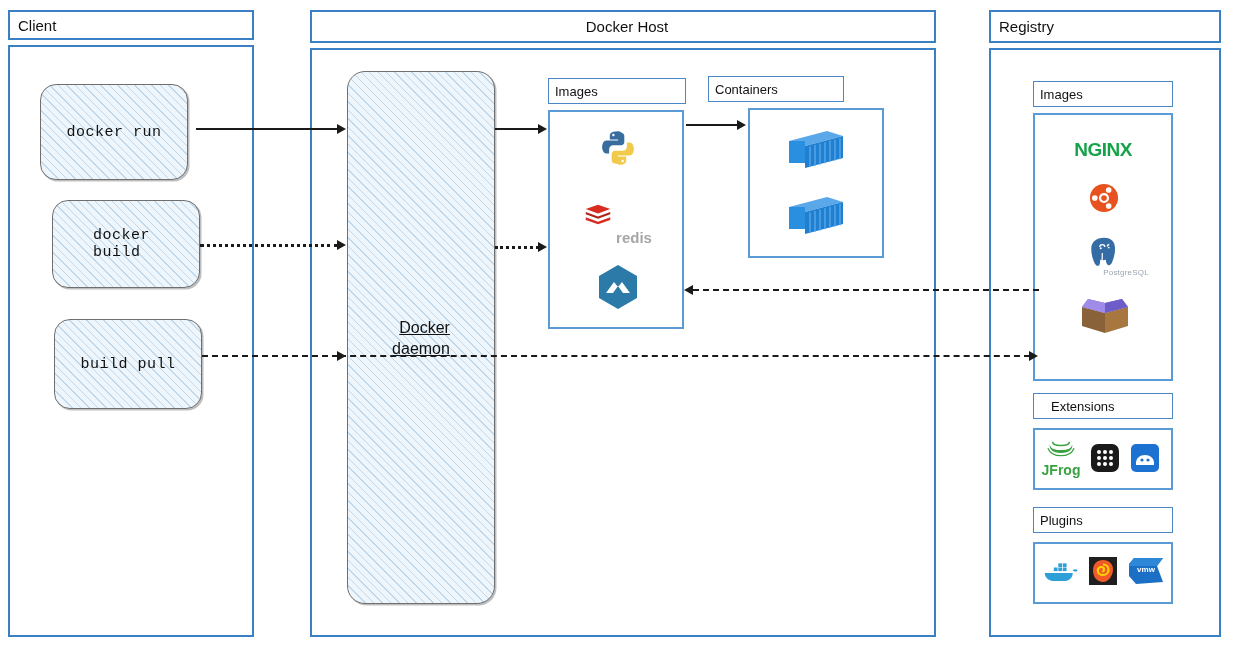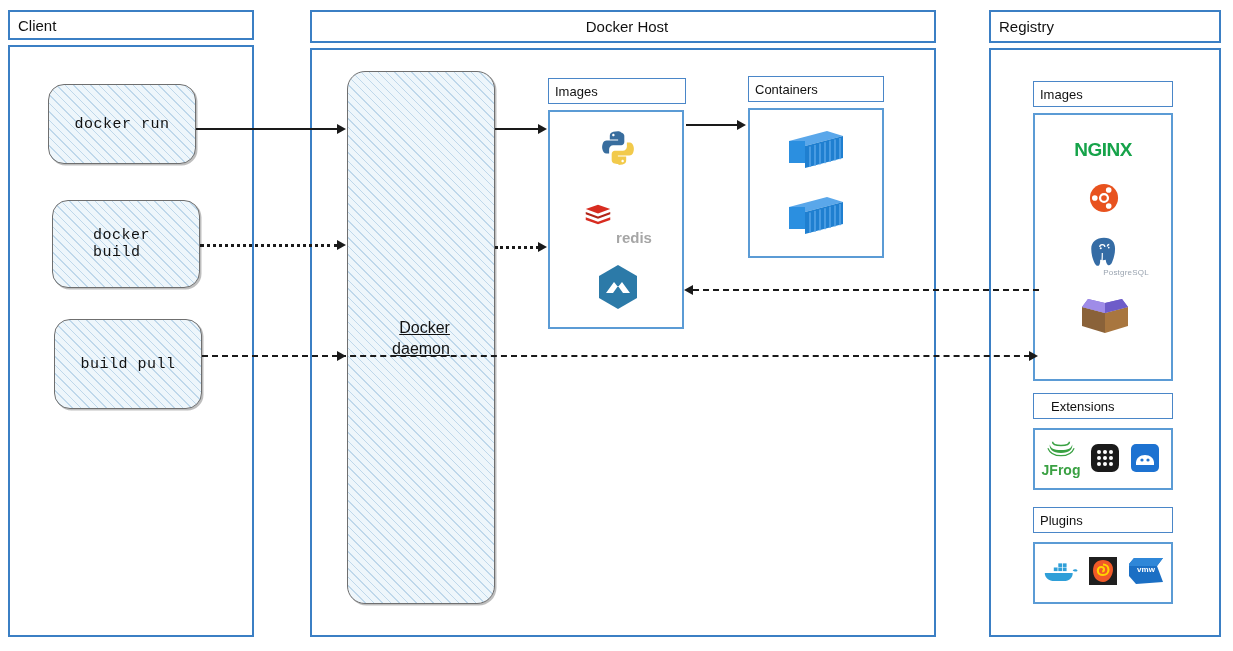--- a/index.html
+++ b/index.html
@@ -50,21 +50,21 @@
   .stack-col{flex-direction:column;}
 </style>
 </head>
 <body>
 
 <div class="panel-title" style="left:8px;top:10px;width:246px;height:30px;">
   <span>Client</span>
 </div>
 <div class="panel-body" style="left:8px;top:45px;width:246px;height:592px;"></div>
 
-<div class="sketch" style="left:48px;top:84px;width:148px;height:80px;">
+<div class="sketch" style="left:40px;top:84px;width:148px;height:96px;">
   <span class="cmd">docker run</span>
 </div>
 <div class="sketch" style="left:52px;top:200px;width:148px;height:88px;padding-left:40px;">
   <span class="cmd">docker build</span>
 </div>
 <div class="sketch" style="left:54px;top:319px;width:148px;height:90px;">
   <span class="cmd">build pull</span>
 </div>
 
 <div class="panel-title" style="left:310px;top:10px;width:626px;height:33px;justify-content:center;">
@@ -100,21 +100,21 @@
   <span class="redis-word">redis</span>
 </div>
 
 <div class="icon-slot" style="left:596px;top:264px;width:44px;height:46px;">
   <svg width="42" height="46" viewBox="0 0 42 46" aria-hidden="true">
     <polygon points="21,1 40,12 40,34 21,45 2,34 2,12" fill="#2c7aa8"></polygon>
     <path d="M9 29 17 18 21 23 25 18 33 29 26 29 21 22 16 29z" fill="#ffffff"></path>
   </svg>
 </div>
 
-<div class="sub-title" style="left:748px;top:76px;width:136px;height:26px;">
+<div class="sub-title" style="left:708px;top:76px;width:136px;height:26px;">
   <span>Containers</span>
 </div>
 <div class="sub-body" style="left:748px;top:108px;width:136px;height:150px;"></div>
 
 <div class="icon-slot" style="left:786px;top:128px;width:60px;height:42px;">
   <svg width="58" height="40" viewBox="0 0 58 40" aria-hidden="true">
     <polygon points="2,12 40,2 56,7 18,17" fill="#5aa7ea"></polygon>
     <rect x="2" y="12" width="16" height="22" fill="#2b8fe0"></rect>
     <polygon points="18,17 56,7 56,29 18,39" fill="#1f7fd0"></polygon>
     <g stroke="#5aa7ea" stroke-width="1.4">

